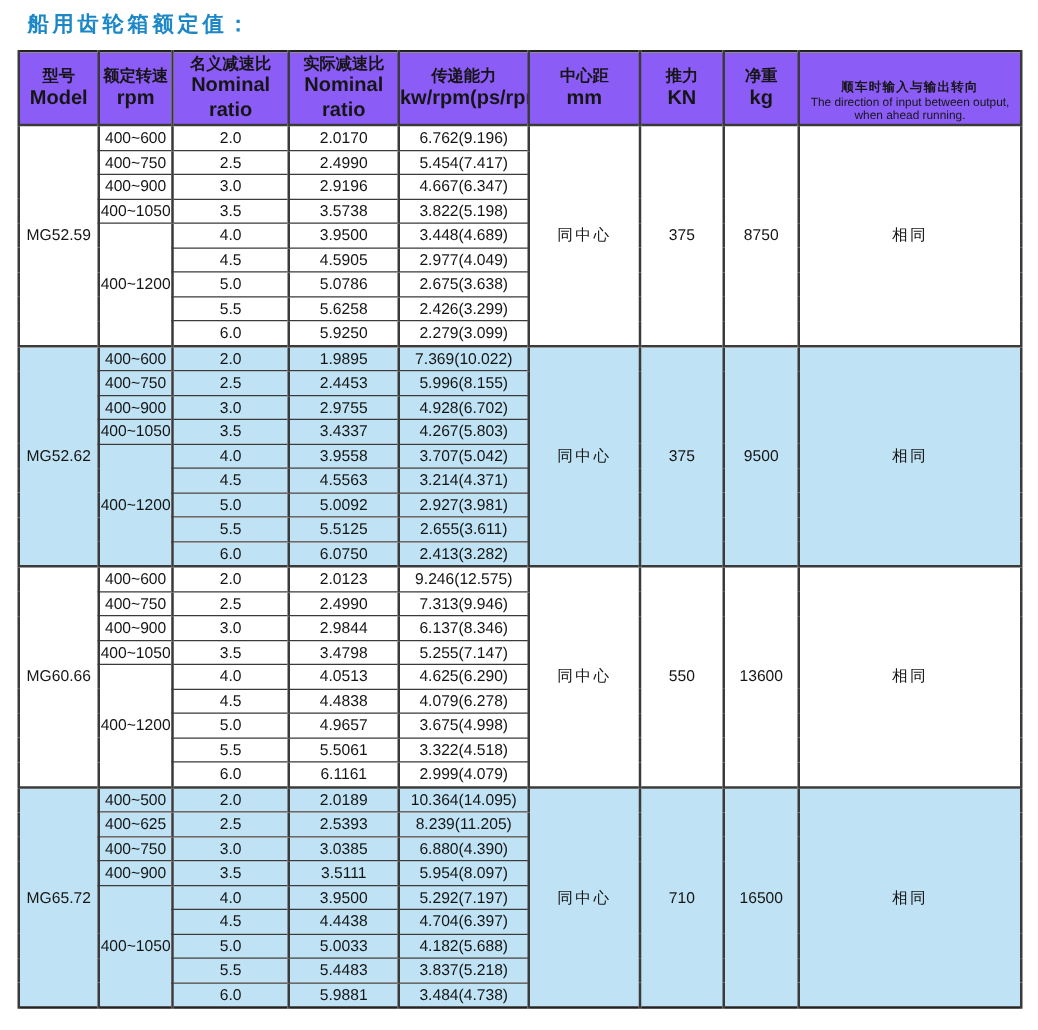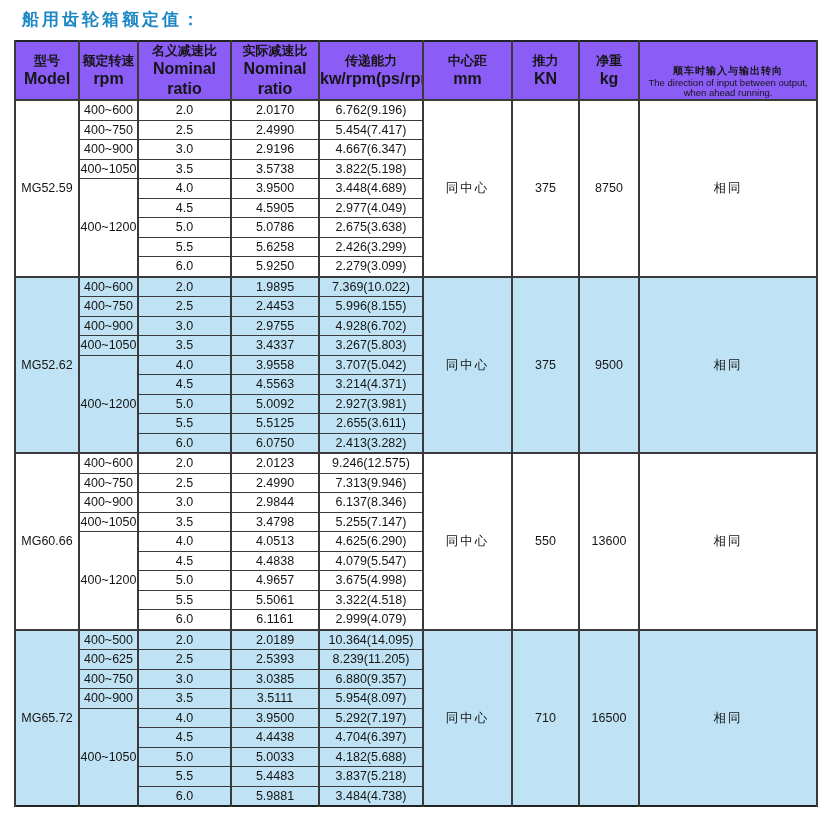--- a/index.html
+++ b/index.html
@@ -194,21 +194,21 @@
         <tr class="hl">
           <td>400~900</td>
           <td>3.0</td>
           <td>2.9755</td>
           <td>4.928(6.702)</td>
         </tr>
         <tr class="hl">
           <td>400~1050</td>
           <td>3.5</td>
           <td>3.4337</td>
-          <td>3.267(5.803)</td>
+          <td>4.267(5.803)</td>
         </tr>
         <tr class="hl">
           <td rowspan="5">400~1200</td>
           <td>4.0</td>
           <td>3.9558</td>
           <td>3.707(5.042)</td>
         </tr>
         <tr class="hl">
           <td>4.5</td>
           <td>4.5563</td>
@@ -260,21 +260,21 @@
         </tr>
         <tr class="">
           <td rowspan="5">400~1200</td>
           <td>4.0</td>
           <td>4.0513</td>
           <td>4.625(6.290)</td>
         </tr>
         <tr class="">
           <td>4.5</td>
           <td>4.4838</td>
-          <td>4.079(5.547)</td>
+          <td>4.079(6.278)</td>
         </tr>
         <tr class="">
           <td>5.0</td>
           <td>4.9657</td>
           <td>3.675(4.998)</td>
         </tr>
         <tr class="">
           <td>5.5</td>
           <td>5.5061</td>
           <td>3.322(4.518)</td>
@@ -298,21 +298,21 @@
         <tr class="hl">
           <td>400~625</td>
           <td>2.5</td>
           <td>2.5393</td>
           <td>8.239(11.205)</td>
         </tr>
         <tr class="hl">
           <td>400~750</td>
           <td>3.0</td>
           <td>3.0385</td>
-          <td>6.880(9.357)</td>
+          <td>6.880(4.390)</td>
         </tr>
         <tr class="hl">
           <td>400~900</td>
           <td>3.5</td>
           <td>3.5111</td>
           <td>5.954(8.097)</td>
         </tr>
         <tr class="hl">
           <td rowspan="5">400~1050</td>
           <td>4.0</td>

